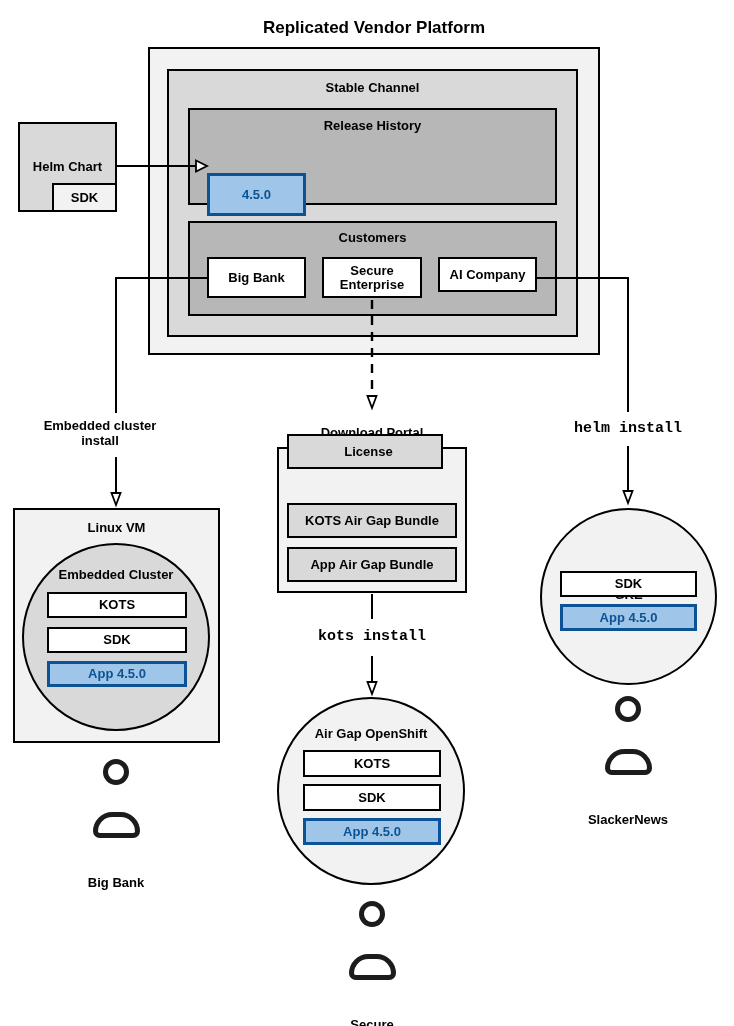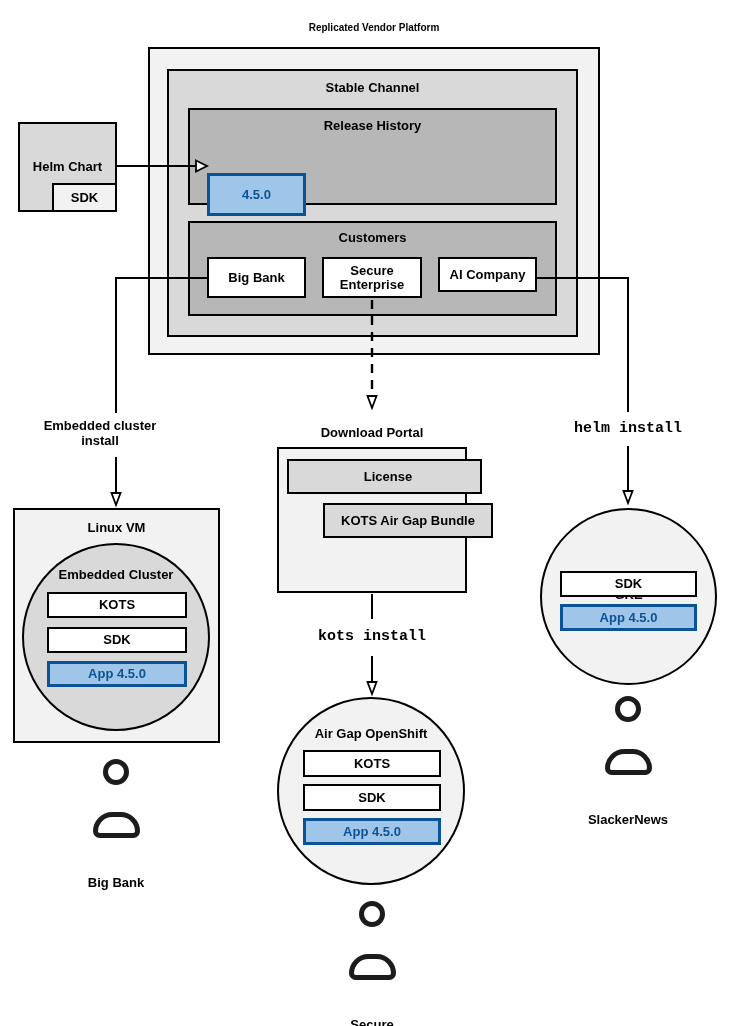--- a/index.html
+++ b/index.html
@@ -38,21 +38,21 @@
     width:37px; height:16px; border:5px solid #1c1c1c; margin-top:3px;
     border-radius:20px 20px 7px 7px;
   }
   .person .plabel{margin-top:13px; font-weight:bold; font-size:13px; line-height:15px; text-align:center;}
 </style>
 </head>
 <body>
 
 <div id="stage">
 
-  <div class="lbl" style="left:148px; top:20px; width:452px; font-size:10px;">Replicated Vendor Platform</div>
+  <div class="lbl" style="left:148px; top:20px; width:452px; font-size:17px;">Replicated Vendor Platform</div>
 
   <div class="box bg-light" style="left:148px; top:47px; width:452px; height:308px;"></div>
 
   <div class="box bg-med" style="left:167px; top:69px; width:411px; height:268px;"></div>
   <div class="lbl" style="left:167px; top:80px; width:411px;">Stable Channel</div>
 
   <div class="box bg-dark" style="left:188px; top:108px; width:369px; height:97px;"></div>
   <div class="lbl" style="left:188px; top:118px; width:369px;">Release History</div>
   <div class="node hl" style="left:207px; top:145px; width:99px; height:43px;margin-top:28px;">4.5.0</div>
 
@@ -77,22 +77,23 @@
   <div class="node hl" style="left:47px; top:661px; width:140px; height:26px;">App 4.5.0</div>
 
   <div class="person" style="left:76px; top:759px; width:80px;">
     <div class="head"></div>
     <div class="pbody"></div>
     <div class="plabel">Big Bank</div>
   </div>
 
   <div class="lbl" style="left:282px; top:425px; width:180px;">Download Portal</div>
   <div class="box bg-light" style="left:277px; top:447px; width:190px; height:146px;"></div>
-  <div class="node bg-med" style="left:287px; top:459px; width:195px; height:35px; background:var(--g-med);padding-left:7px;">License</div>
-  <div class="node bg-med" style="left:287px; top:503px; width:170px; height:35px; background:var(--g-med);margin-left:36px;">KOTS Air Gap Bundle</div>
+  <div class="node bg-med" style="left:287px; top:434px; width:156px; height:35px; background:var(--g-med);padding-left:7px;">License</div>
+  <div class="node bg-med" style="left:287px; top:503px; width:170px; height:35px; background:var(--g-med);">KOTS Air Gap Bundle</div>
+  <div class="node bg-med" style="left:287px; top:547px; width:170px; height:35px; background:var(--g-med);">App Air Gap Bundle</div>
 
   <div class="lbl mono" style="left:282px; top:629px; width:180px;">kots install</div>
 
   <div class="box bg-light circle" style="left:277px; top:697px; width:188px; height:188px;"></div>
   <div class="lbl" style="left:277px; top:726px; width:188px;">Air Gap OpenShift</div>
   <div class="node" style="left:303px; top:750px; width:138px; height:27px;">KOTS</div>
   <div class="node" style="left:303px; top:784px; width:138px; height:27px;">SDK</div>
   <div class="node hl" style="left:303px; top:818px; width:138px; height:27px;">App 4.5.0</div>
 
   <div class="person" style="left:332px; top:901px; width:80px;">

